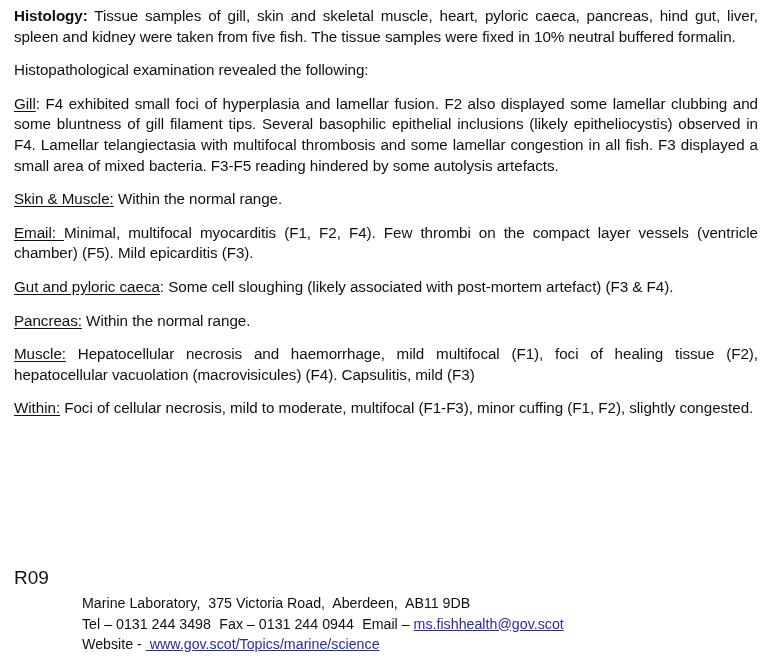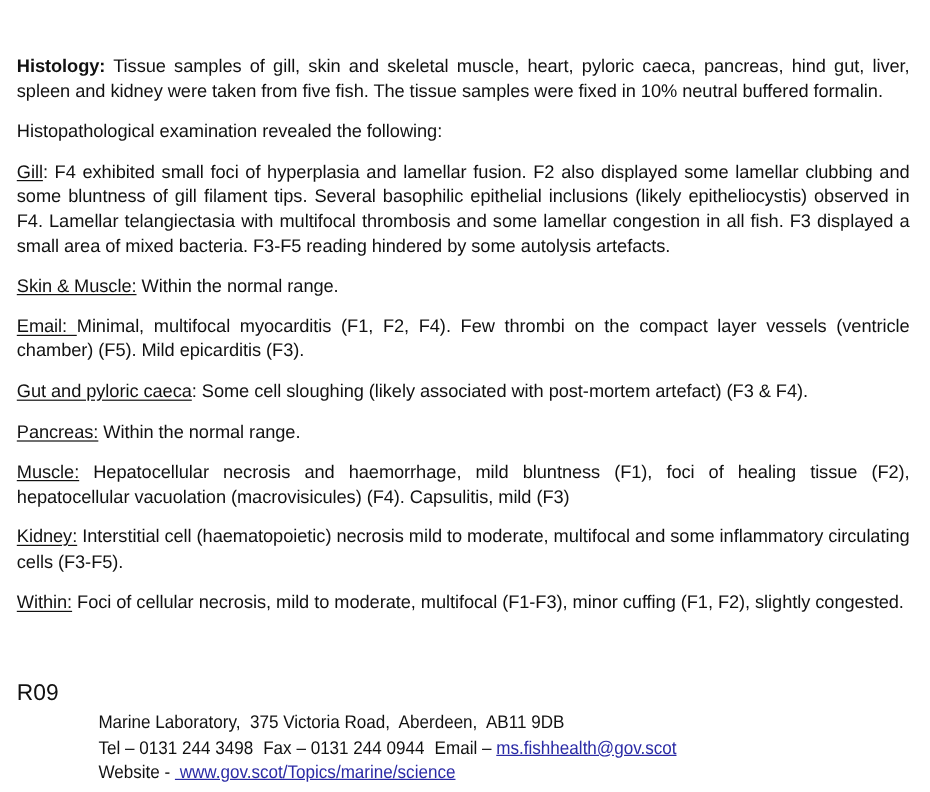--- a/index.html
+++ b/index.html
@@ -21,21 +21,20 @@
     top: 0;
     width: 775px;
     height: 660px;
     background: #ffffff;
   }
   .body-block {
     position: absolute;
     left: 14px;
     top: 6px;
     width: 744px;
-    margin-top: 40px;
   }
   p.para {
     margin: 0 0 13px 0;
     font-size: 15.2px;
     line-height: 20.6px;
     text-align: justify;
     text-justify: inter-word;
     color: #111111;
     letter-spacing: -0.05px;
   }
@@ -90,23 +89,22 @@
     <p class="para"><span class="ul">Gill</span><span>:</span><span> F4 exhibited small foci of hyperplasia and lamellar fusion.  F2 also displayed some lamellar clubbing and some bluntness of gill filament tips. Several basophilic epithelial inclusions (likely epitheliocystis) observed in F4. Lamellar telangiectasia with multifocal thrombosis and some lamellar congestion in all fish. F3 displayed a small area of mixed bacteria. F3-F5 reading hindered by some autolysis artefacts.</span></p>
 
     <p class="para"><span class="ul">Skin &amp; Muscle:</span><span> Within the normal range.</span></p>
 
     <p class="para"><span class="ul">Email: </span><span> Minimal, multifocal myocarditis (F1, F2, F4). Few thrombi on the compact layer vessels (ventricle chamber) (F5). Mild epicarditis (F3).</span></p>
 
     <p class="para"><span class="ul">Gut and pyloric caeca</span><span>:</span><span> Some cell sloughing (likely associated with post-mortem artefact) (F3 &amp; F4).</span></p>
 
     <p class="para"><span class="ul">Pancreas:</span><span> Within the normal range.</span></p>
 
-    <p class="para"><span class="ul">Muscle:</span><span> Hepatocellular necrosis and haemorrhage, mild bluntness (F1), foci of healing tissue (F2), hepatocellular vacuolation (macrovisicules) (F4). Capsulitis, mild (F3)</span></p>
+    <p class="para"><span class="ul">Muscle:</span><span> Hepatocellular necrosis and haemorrhage, mild multifocal (F1), foci of healing tissue (F2), hepatocellular vacuolation (macrovisicules) (F4). Capsulitis, mild (F3)</span></p>
 
-    <p class="para"><span class="ul">Kidney:</span><span> Interstitial cell (haematopoietic) necrosis mild to moderate, multifocal and some inflammatory circulating cells (F3-F5).</span></p>
 
     <p class="para"><span class="ul">Within:</span><span> Foci of cellular necrosis, mild to moderate, multifocal (F1-F3), minor cuffing (F1, F2), slightly congested.</span></p>
 
   </div>
 
   <div class="footer-block">
 
     <div class="ref-code">R09</div>
 
     <div class="address">

